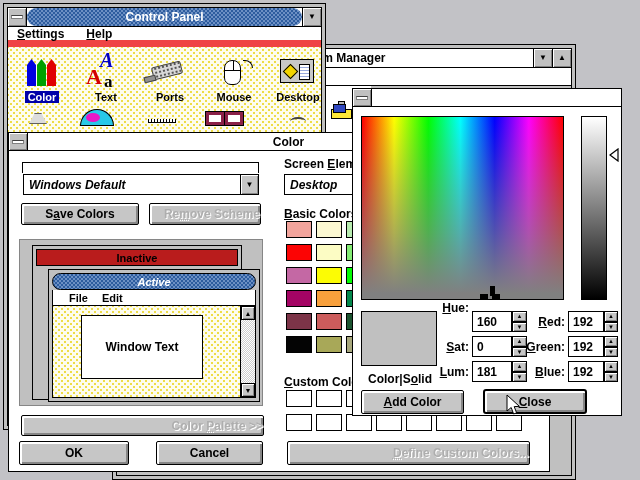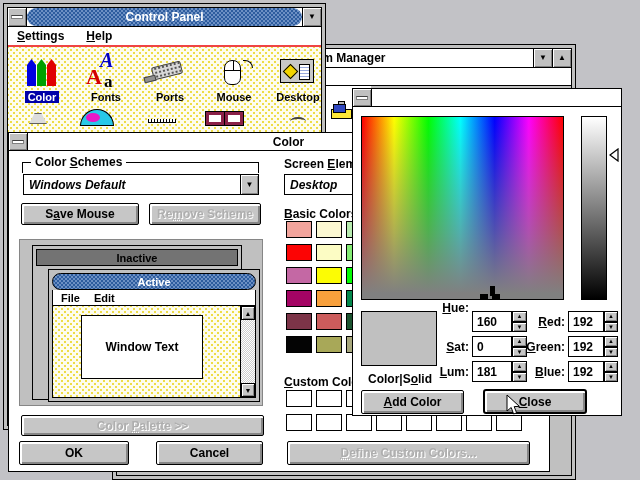--- a/index.html
+++ b/index.html
@@ -22,21 +22,21 @@
           display:flex;align-items:center;justify-content:center;
           box-shadow:inset 1px 1px 0 #fff,inset -1px -1px 0 #808080;}
   .sysbox .minus{width:12px;height:4px;background:#fff;border:1px solid #808080;border-top-color:#404040;}
   .winbtn{width:19px;flex:0 0 19px;background:#c0c0c0;border-left:1px solid #000;
           display:flex;align-items:center;justify-content:center;font-size:8px;line-height:8px;
           box-shadow:inset 1px 1px 0 #fff,inset -1px -1px 0 #808080;}
   .btn{position:absolute;background:#c6c6c6;border:1px solid #000;border-radius:2px;
        box-shadow:inset 1px 1px 0 #fff,inset 2px 2px 0 #fff,inset -1px -1px 0 #868686,inset -2px -2px 0 #868686;
        display:flex;align-items:center;justify-content:center;font-weight:bold;font-size:12px;}
   .btn.default{border:2px solid #000;border-radius:3px;}
-  .dis{color:#aeaeae;text-shadow:1px 1px 0 #fff;}
+  .dis{color:#aeaeae;text-shadow:1px 1px 0 #fff;justify-content:flex-end;}
   .dis u{text-decoration-style:dotted;}
   .combo{position:absolute;background:#fff;border:1px solid #000;display:flex;align-items:center;height:21px;}
   .combo .val{flex:1;padding-left:5px;font-style:italic;}
   .combo .cbtn{width:18px;height:100%;background:#c6c6c6;border-left:1px solid #000;
        box-shadow:inset 1px 1px 0 #fff,inset -1px -1px 0 #868686;
        display:flex;align-items:center;justify-content:center;font-size:8px;}
   .field{position:absolute;background:#fff;border:1px solid #000;display:flex;align-items:center;padding-left:4px;height:21px;}
   .spin{position:absolute;width:15px;height:21px;display:flex;flex-direction:column;}
   .spin div{flex:1;background:#c6c6c6;border:1px solid #000;font-size:6px;line-height:6px;
        display:flex;align-items:center;justify-content:center;
@@ -153,21 +153,21 @@
     <div class="win-inner">
       <div class="titlerow">
         <div class="sysbox">
           <div class="minus"></div>
         </div>
         <div class="tb-blue">Control Panel</div>
         <div class="winbtn">
           <span>▼</span>
         </div>
       </div>
-      <div style="height:20px;flex:0 0 20px;background:#fff;border-bottom:2px solid #ef4444;display:flex;align-items:center;padding-left:9px;gap:22px;">
+      <div style="height:20px;flex:0 0 20px;background:#fff;border-bottom:7px solid #ef4444;display:flex;align-items:center;padding-left:9px;gap:22px;">
         <span><u>S</u><span>ettings</span></span>
         <span><u>H</u><span>elp</span></span>
       </div>
       <div class="dots" style="flex:1;position:relative;">
         <div style="position:absolute;left:2px;top:7px;display:flex;">
 
           <div class="cp-cell">
             <div class="icon-box">
               <div class="crayon" style="left:5px;background:#0000e0;"></div>
               <div class="crayon" style="left:15px;background:#00a000;"></div>
@@ -175,21 +175,21 @@
             </div>
             <span class="cp-label sel">Color</span>
           </div>
 
           <div class="cp-cell">
             <div class="icon-box">
               <span class="fontA1">A</span>
               <span class="fontA2">A</span>
               <span class="fonta3">a</span>
             </div>
-            <span class="cp-label">Fonts</span>
+            <span class="cp-label">Text</span>
           </div>
 
           <div class="cp-cell">
             <div class="icon-box">
               <div class="port-conn"></div>
               <div class="port-stub"></div>
             </div>
             <span class="cp-label">Ports</span>
           </div>
 
@@ -231,50 +231,47 @@
 
   <div style="position:absolute;left:8px;top:132px;width:542px;height:340px;background:#fff;border:1px solid #000;z-index:3;">
     <div class="titlerow" style="height:18px;">
       <div class="sysbox">
         <div class="minus"></div>
       </div>
       <div class="tb-white">Color</div>
     </div>
 
     <div class="group-frame" style="left:13px;top:29px;width:237px;height:11px;"></div>
-    <div class="group-label lab" style="left:22px;top:22px;">
-      <span>Color </span><u>S</u><span>chemes</span>
-    </div>
     <div class="combo" style="left:14px;top:41px;width:236px;">
       <span class="val">Windows Default</span>
       <span class="cbtn">
           <span>▼</span>
         </span>
     </div>
     <div class="btn" style="left:12px;top:70px;width:118px;height:22px;">
-      <span><span>S</span><u>a</u><span>ve Mouse</span></span>
+      <span><span>S</span><u>a</u><span>ve Colors</span></span>
     </div>
     <div class="btn dis" style="left:140px;top:70px;width:112px;height:22px;">
       <span><span>Re</span><u>m</u><span>ove Scheme</span></span>
     </div>
 
     <div class="sample">
 
       <div class="smp-win" style="left:12px;top:5px;width:210px;height:155px;">
-        <div class="smp-title" style="background:#737373;">
+        <div class="smp-title" style="background:#b91c1c;">
           <span>Inactive</span>
         </div>
       </div>
 
       <div class="smp-win" style="left:28px;top:29px;width:212px;height:133px;display:flex;flex-direction:column;">
-        <div class="smp-title tb-blue" style="color:#fff;flex:0 0 17px;">
+        <div class="smp-title tb-blue" style="color:#fff;flex:0 0 17px;font-style:italic;">
           <span>Active</span>
         </div>
         <div class="smp-menu">
-          <span style="margin-left:8px;">File</span>
+          <span style="margin-left:16px;">File</span>
           <span style="margin-left:14px;">Edit</span>
         </div>
         <div class="smp-client dots" style="flex:1;">
           <div class="wtext-box">
             <span>Window Text</span>
           </div>
           <div class="sbar">
             <div class="sbtn">
                 <span>▲</span>
               </div>

